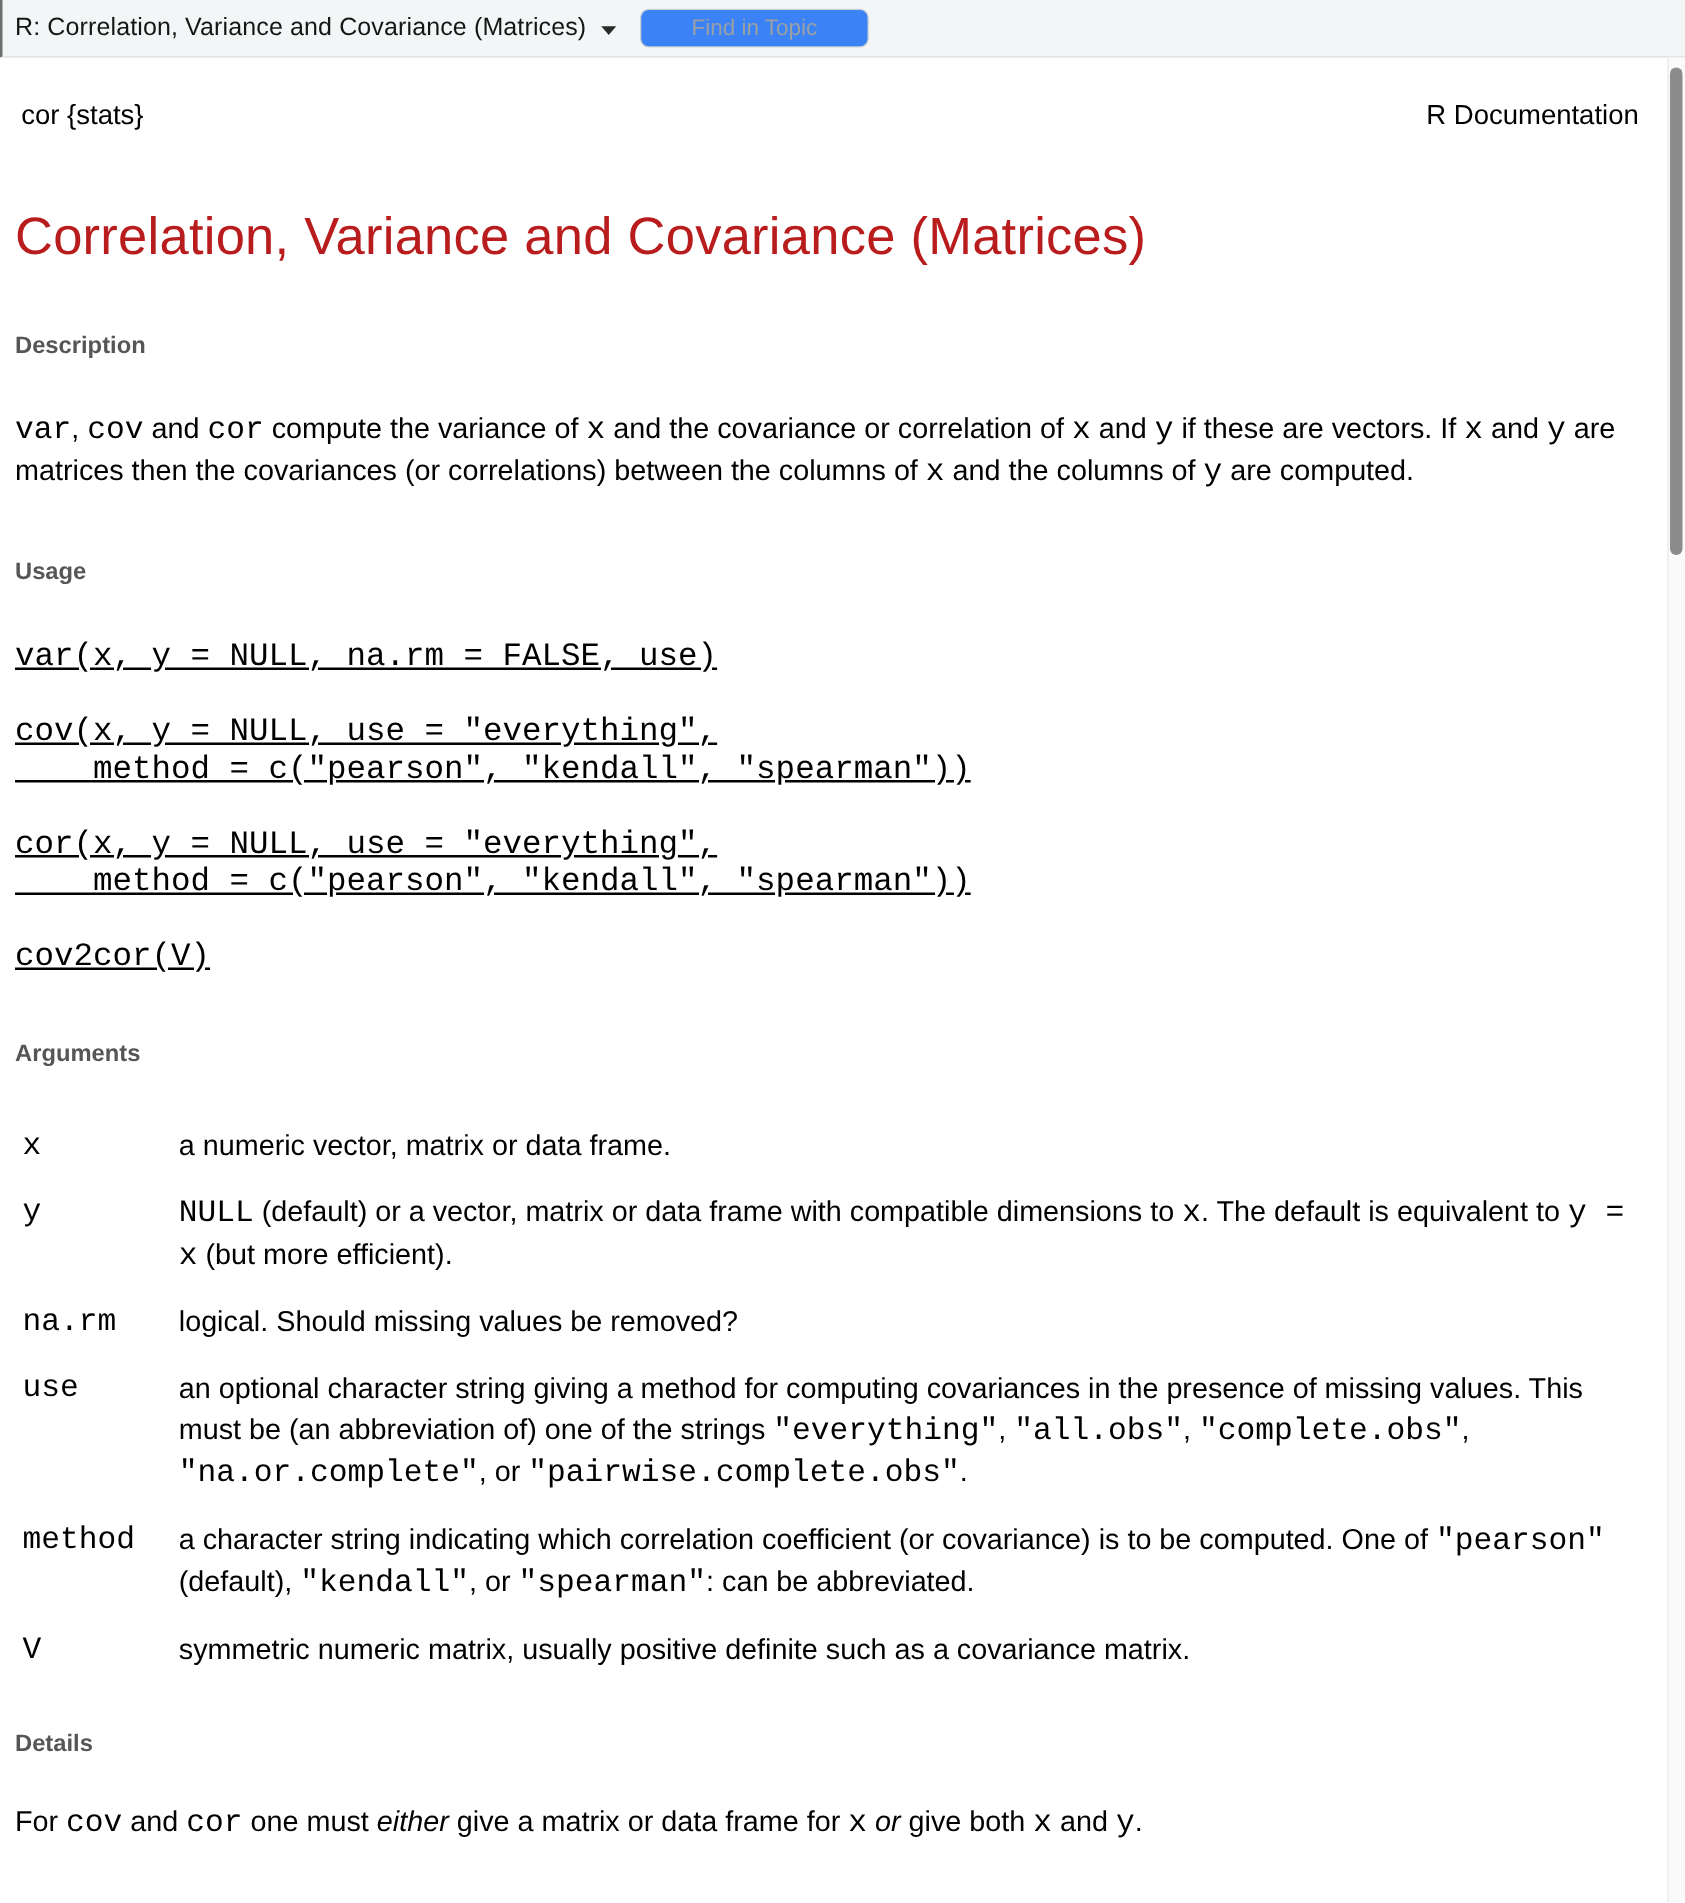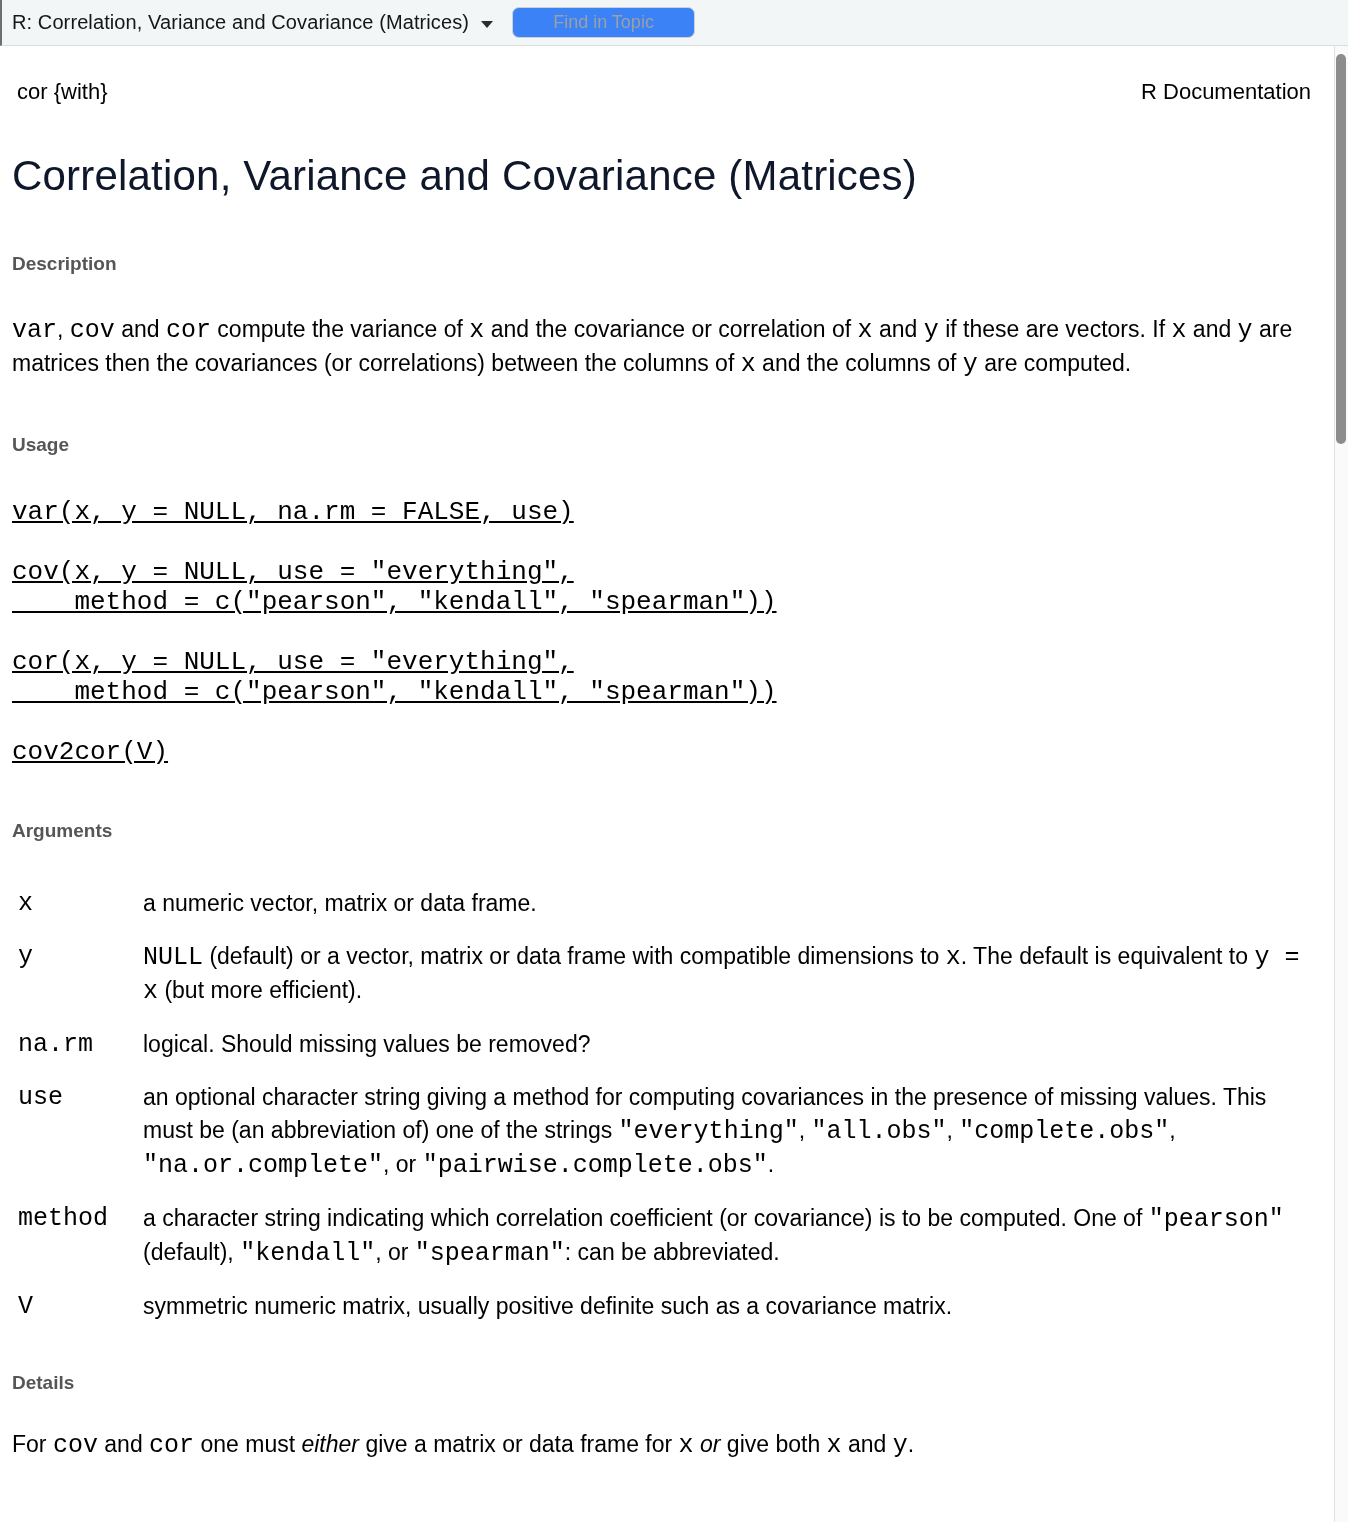--- a/index.html
+++ b/index.html
@@ -72,25 +72,25 @@
   }
 
   
   .doc-header {
     margin-top: 33px;
     padding-left: 5px;
     display: flex; justify-content: space-between;
     font-size: 22px; color: #000;
   }
   h1.page-title {
-    margin: 47px 0 0 0;
+    margin: 60px 0 0 0;
     font-size: 42px;
     font-weight: 400;
     line-height: 48px;
-    color: #0f172a;
+    color: #b91c1c;
     letter-spacing: 0.2px;
   }
   h3.section-heading {
     margin: 48px 0 0 0;
     font-size: 19px;
     font-weight: 700;
     color: #565656;
     line-height: 32px;
   }
   p.doc-para {
@@ -145,21 +145,21 @@
       <span class="topic-title">R: Correlation, Variance and Covariance (Matrices)</span>
       <span class="caret"></span>
     </div>
     <input class="find-input" type="text" placeholder="Find in Topic" style="">
   </div>
 
   <div class="main">
     <div class="content">
 
       <div class="doc-header">
-        <span>cor {with}</span>
+        <span>cor {stats}</span>
         <span>R Documentation</span>
       </div>
 
       <h1 class="page-title">Correlation, Variance and Covariance (Matrices)</h1>
 
       <h3 class="section-heading">Description</h3>
       <p class="doc-para"><span class="seg-code">var</span><span class="seg-plain">, </span><span class="seg-code">cov</span><span class="seg-plain"> and </span><span class="seg-code">cor</span><span class="seg-plain"> compute the variance of </span><span class="seg-code">x</span><span class="seg-plain"> and the covariance or correlation of </span><span class="seg-code">x</span><span class="seg-plain"> and </span><span class="seg-code">y</span><span class="seg-plain"> if these are vectors. If </span><span class="seg-code">x</span><span class="seg-plain"> and </span><span class="seg-code">y</span><span class="seg-plain"> are matrices then the covariances (or correlations) between the columns of </span><span class="seg-code">x</span><span class="seg-plain"> and the columns of </span><span class="seg-code">y</span><span class="seg-plain"> are computed.</span></p>
 
       <h3 class="section-heading">Usage</h3>
       <pre class="usage-code">var(x, y = NULL, na.rm = FALSE, use)

